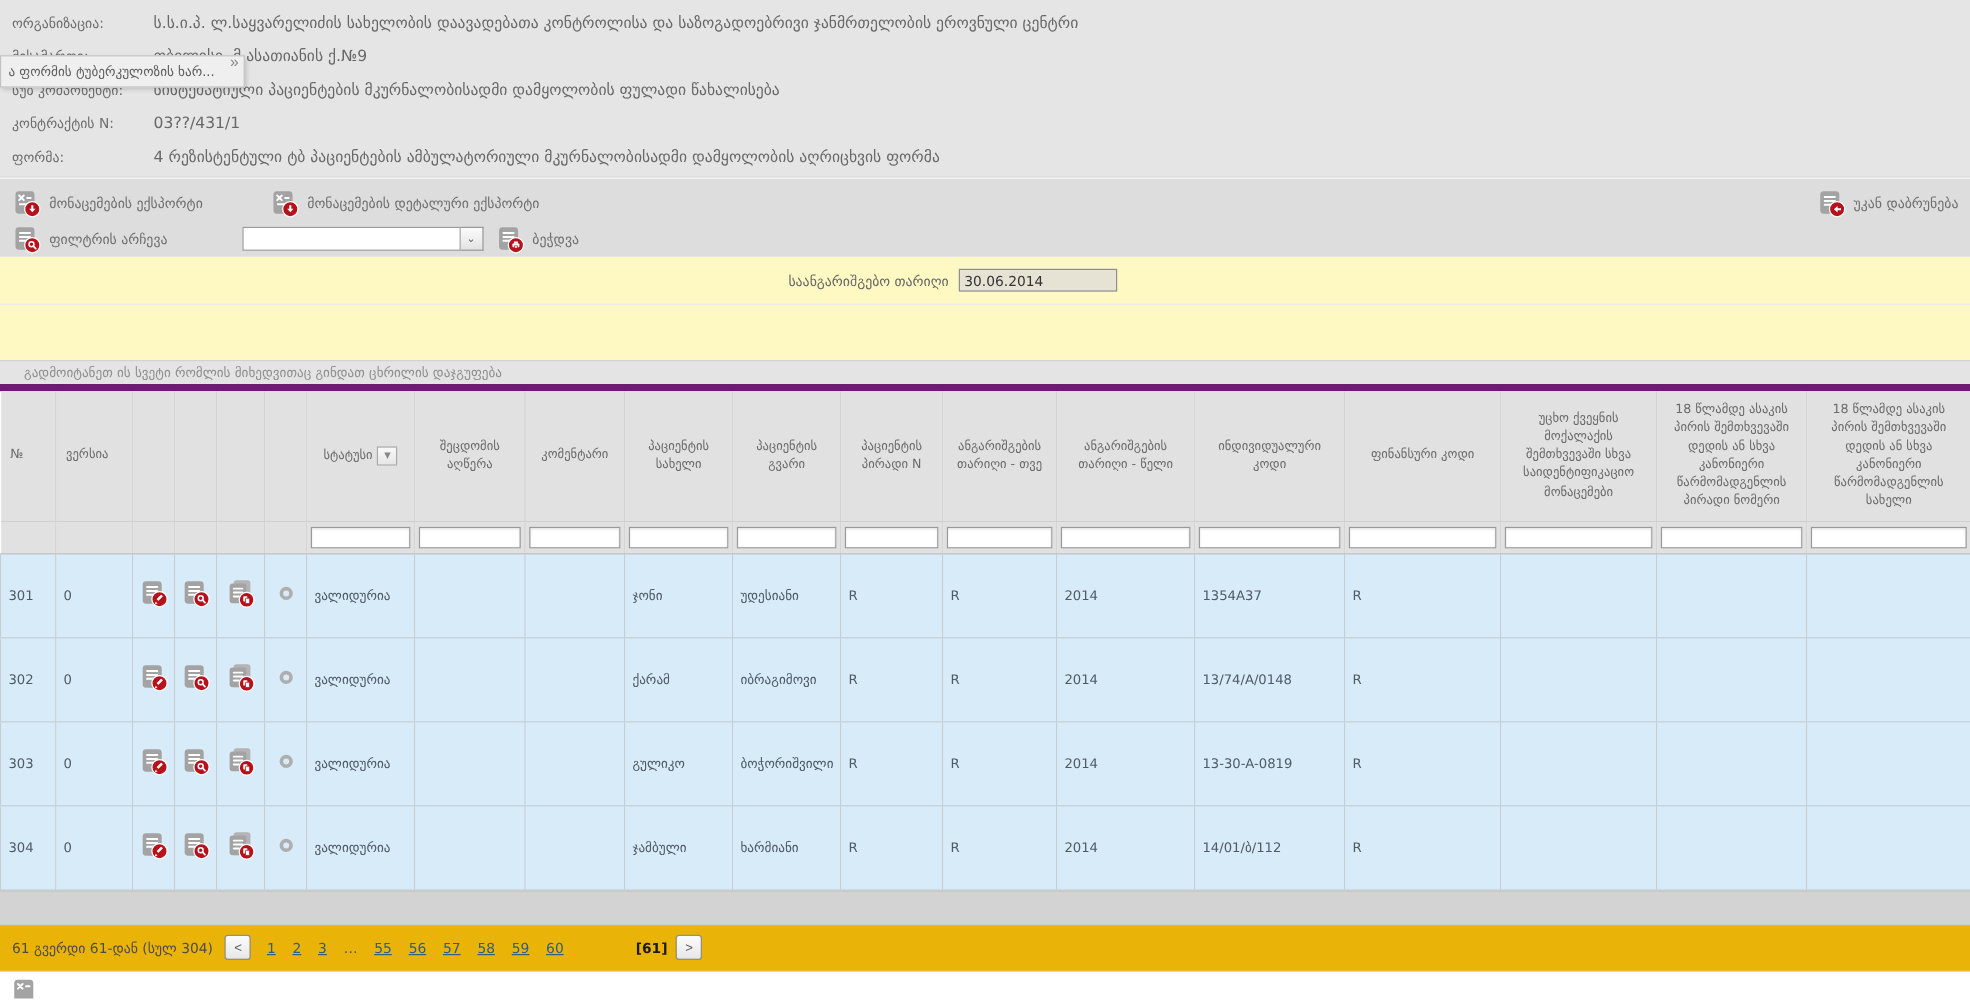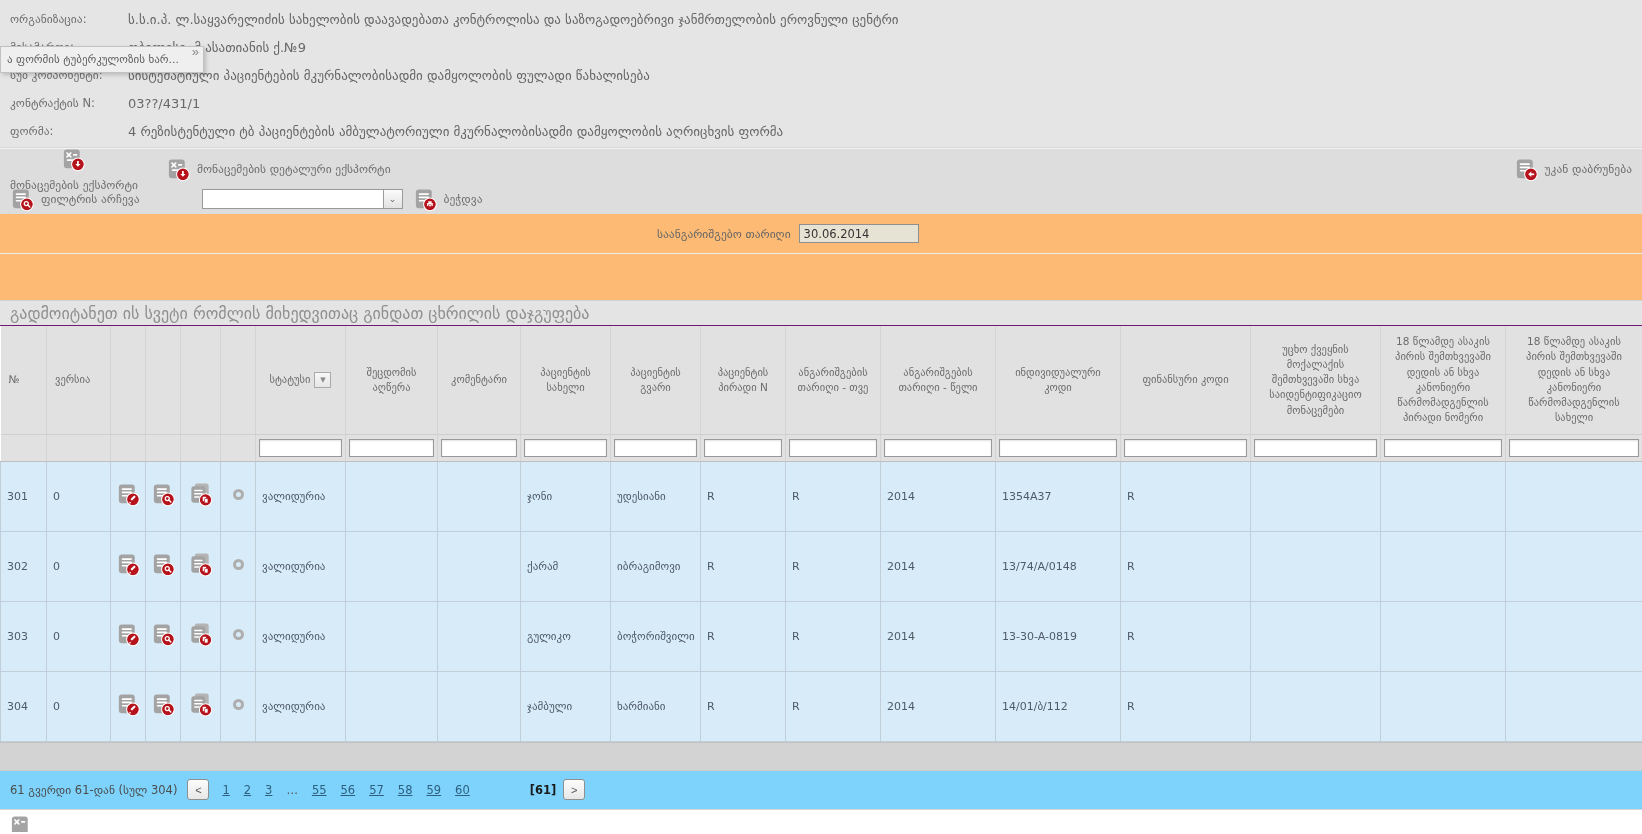--- a/index.html
+++ b/index.html
@@ -28,36 +28,36 @@
     color:#6f6f6f; font-size:11.5px; cursor:pointer; font-family:inherit; }
   .icon26 { width:25px; height:25px; flex:0 0 25px; }
   .spacer { flex:1; }
   .combo { display:inline-flex; margin-left:62px; margin-right:10px; }
   .combo-input { width:182px; height:20px; border:1px solid #9a9a9a; background:#fff;
     font-family:inherit; font-size:11px; padding:0 4px; }
   .combo-btn { width:19px; height:20px; border:1px solid #9a9a9a; border-left:none;
     background:linear-gradient(#fbfbfb,#e3e3e3); color:#666; font-size:9px; cursor:pointer; }
 
   
-  .white-band { background:#fdba74; height:86px; }
+  .white-band { background:#fef9c3; height:86px; }
   .date-row { display:flex; align-items:center; height:40px; padding-left:657px; border-bottom:1px solid #ededed; }
   .date-label { color:#666; font-size:11.5px; margin-right:8px; }
-  .date-input { width:120px; height:19px; background:#e7e3d4; border:1px solid #8f8f8f;
+  .date-input { width:132px; height:19px; background:#e7e3d4; border:1px solid #8f8f8f;
     font-family:inherit; font-size:11.5px; color:#333; padding:0 4px; }
   .records-row { display:flex; align-items:center; justify-content:flex-end; height:42px; padding-right:90px; }
   .records-label { color:#4a4a4a; font-size:11.5px; margin-right:6px; }
   .records-select { display:inline-flex; align-items:center; justify-content:space-between;
     width:60px; height:20px; border:1px solid #222; background:#fff; padding:0 5px;
     font-size:11.5px; color:#111; cursor:pointer; }
   .records-caret { font-size:8px; color:#111; }
 
   
-  .group-bar { background:#e4e4e4; border-top:1px solid #d2d2d2; border-bottom:1px solid #701a75;
-    height:26px; display:flex; align-items:center; padding-left:10px;
-    color:#8f8f8f; font-size:16px; }
+  .group-bar { background:#e4e4e4; border-top:1px solid #d2d2d2; border-bottom:6px solid #701a75;
+    height:26px; display:flex; align-items:center; padding-left:20px;
+    color:#8f8f8f; font-size:11px; }
 
   
   table.grid { border-collapse:collapse; table-layout:fixed; width:1642px; }
   .grid th { background:#e1e1e1; color:#6c6c6c; font-size:10.5px; font-weight:normal;
     height:108px; vertical-align:middle; text-align:center; padding:2px 5px; line-height:1.45;
     border-right:1px solid #d4d4d4; border-bottom:1px solid #cfcfcf; }
   .grid th.th-left { text-align:left; padding-left:8px; }
   .filter-btn { display:inline-block; width:17px; height:16px; border:1px solid #aaa;
     background:linear-gradient(#f8f8f8,#e6e6e6); color:#888; font-size:7px; line-height:14px;
     vertical-align:middle; margin-left:4px; cursor:pointer; }
@@ -67,21 +67,21 @@
     background:#fff; box-shadow:inset 0 1px 2px rgba(0,0,0,.12); }
   .data-row td { background:#d8ebf8; height:70px; border:1px solid #c3cfd8;
     color:#4d5b66; font-size:11px; padding:0 6px; vertical-align:middle; }
   .data-row td.c-icon { text-align:center; padding:0; }
   .icon-btn { background:none; border:none; cursor:pointer; padding:0; line-height:0; }
   .radio-ring { display:inline-block; width:11px; height:11px; border:3px solid #aeaeae;
     border-radius:50%; background:transparent; cursor:pointer; }
   .table-footer { background:#d3d3d3; height:28px; border-top:1px solid #c2c2c2; }
 
   
-  .pagination { background:#7dd3fc; border-top:1px solid #cccccc; border-bottom:1px solid #d6d6d6;
+  .pagination { background:#eab308; border-top:1px solid #cccccc; border-bottom:1px solid #d6d6d6;
     height:40px; display:flex; align-items:center; padding-left:10px; }
   .pg-summary { color:#4c4c4c; font-size:11.5px; margin-right:10px; }
   .pg-btn { width:22px; height:21px; border:1px solid #8f8f8f; border-radius:3px;
     background:linear-gradient(#fcfcfc,#e7e7e7); color:#555; font-size:11px; cursor:pointer;
     display:inline-flex; align-items:center; justify-content:center; }
   .pg-pages { display:inline-flex; align-items:center; margin:0 6px; }
   .page-link { color:#2e5f7e; font-size:11.5px; text-decoration:underline; margin:0 7px; }
   .dots { color:#555; font-size:11.5px; margin:0 7px; }
   .pg-current { color:#1a1a1a; font-size:11.5px; font-weight:bold; margin:0 7px;padding-left:40px; }
 
@@ -117,21 +117,21 @@
     </div>
   </div>
 
   <div class="float-panel">
     <span class="float-panel-text">ა ფორმის ტუბერკულოზის ხარ...</span>
     <button class="float-expand">»</button>
   </div>
 
   <div class="toolbar">
     <div class="tb-row">
-      <button class="tbtn" style="margin-right:28px;flex-direction:column;">
+      <button class="tbtn" style="margin-right:56px;">
         <svg class="icon26" viewBox="0 0 26 26">
           <rect x="3" y="2.5" width="16.5" height="19.5" rx="3" fill="#a3a3a3"></rect>
           <path d="M6.2 6.2 l4 4 M10.2 6.2 l-4 4" stroke="#fff" stroke-width="1.7" stroke-linecap="round"></path>
           <rect x="12.4" y="7.4" width="4.6" height="1.7" rx="0.8" fill="#fff"></rect>
           <rect x="6" y="12.8" width="11" height="1.7" rx="0.8" fill="#fff"></rect>
           <circle cx="17.6" cy="18" r="6.6" fill="#b5121b" stroke="#fff" stroke-width="1.1"></circle>
           <path d="M17.6 14.6 v3.4" stroke="#fff" stroke-width="1.8"></path>
           <path d="M14.9 17.6 l2.7 3 2.7 -3 z" fill="#fff"></path>
         </svg>
         <span>მონაცემების ექსპორტი</span>

